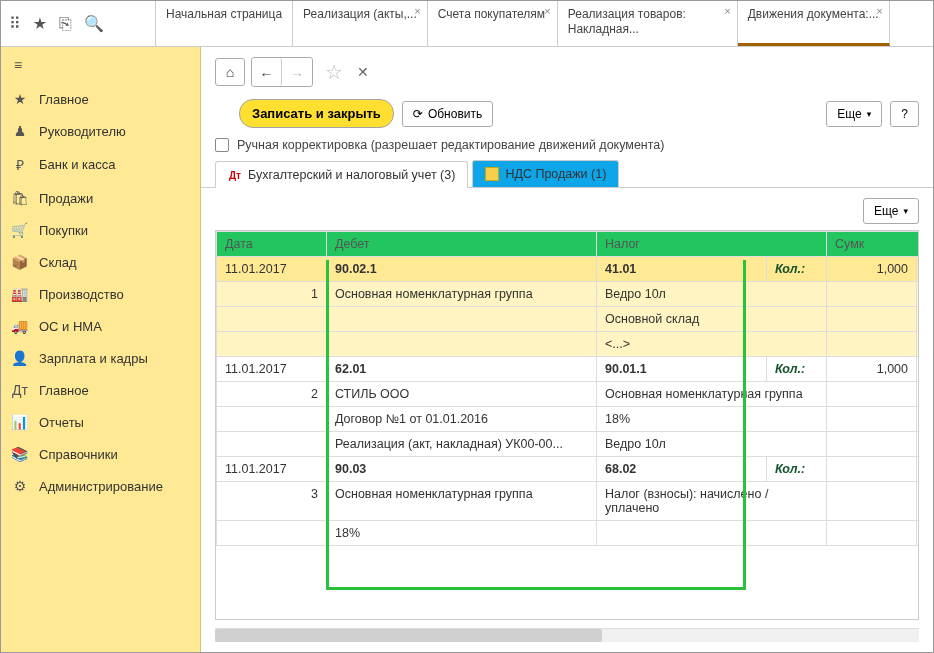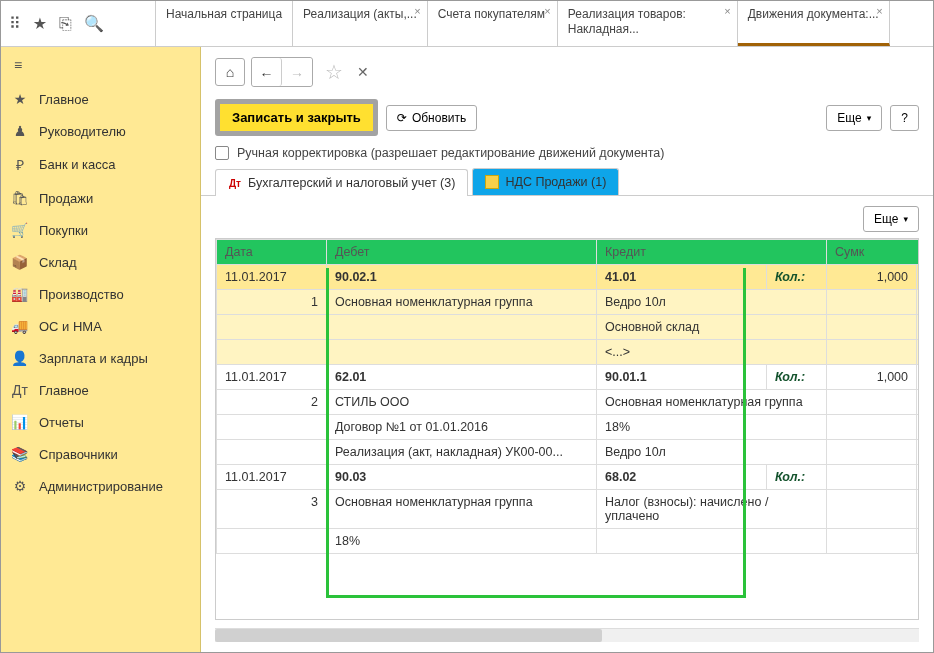--- a/index.html
+++ b/index.html
@@ -16,21 +16,21 @@
 .side-item { display: flex; align-items: center; padding: 8px 10px; gap: 10px; color: #333; cursor: pointer; }
 .side-item .ic { width: 18px; text-align: center; color: #555; font-size: 14px; }
 .content { flex: 1; display: flex; flex-direction: column; overflow: hidden; background: #fff; }
 .content-top { display: flex; align-items: center; gap: 6px; padding: 10px 14px 6px 14px; }
 .sq-btn { width: 30px; height: 28px; border: 1px solid #aaa; border-radius: 3px; background: #fff; display: flex; align-items: center; justify-content: center; font-size: 14px; cursor: pointer; color: #333; }
 .sq-btn.dis { color: #bbb; }
 .star { font-size: 20px; color: #bbb; margin: 0 2px 0 6px; }
 .title-highlight { flex: 1; border: 2px solid #2ac23a; border-radius: 14px; padding: 3px 12px; font-size: 17px; font-weight: bold; color: #333; white-space: nowrap; overflow: hidden; text-overflow: ellipsis; }
 .close-x { font-size: 14px; color: #666; padding: 0 6px; cursor: pointer; }
 .toolbar { display: flex; align-items: center; gap: 8px; padding: 6px 14px; }
-.btn-yellow { background: #ffe030; border: 5px solid #a3a3a3; padding: 6px 12px; border-radius: 3px; font-weight: bold; cursor: pointer; font-size: 13px; }
+.btn-yellow { background: #ffe030; border: 1px solid #a3a3a3; padding: 6px 12px; border-radius: 14px; font-weight: bold; cursor: pointer; font-size: 13px; margin-left: 24px; }
 .btn-white { background: #fff; border: 1px solid #aaa; padding: 5px 10px; border-radius: 3px; cursor: pointer; font-size: 12px; display: inline-flex; align-items: center; gap: 5px; }
 .sp { flex: 1; }
 .checkbox-row { display: flex; align-items: flex-end; gap: 8px; padding: 4px 14px 8px 14px; font-size: 12.5px; color: #444; }
 .cb { width: 14px; height: 14px; border: 1px solid #888; border-radius: 2px; }
 .inner-tabs { display: flex; padding: 0 14px; border-bottom: 1px solid #ccc; }
 .inner-tab { padding: 6px 12px; border: 1px solid #ccc; border-bottom: none; border-radius: 3px 3px 0 0; margin-right: 4px; background: #0ea5e9; font-size: 12.5px; cursor: pointer; display: flex; align-items: center; gap: 6px; }
 .inner-tab.active { background: #fff; position: relative; top: 1px; }
 .sub-toolbar { display: flex; padding: 10px 14px 6px 14px; }
 .grid-wrap { margin: 0 14px 8px 14px; border: 1px solid #ccc; flex: 1; overflow: auto; position: relative; }
 table { border-collapse: collapse; width: 100%; table-layout: fixed; }
@@ -204,21 +204,21 @@
             <col class="col-deb">
             <col class="col-kred">
             <col class="col-qty">
             <col class="col-sum">
             <col class="col-ext">
         </colgroup>
         <thead>
           <tr>
             <th>Дата</th>
             <th>Дебет</th>
-            <th colspan="2">Кредит</th>
+            <th colspan="2">Налог</th>
             <th colspan="2">Сумк</th>
           </tr>
         </thead>
         <tbody id="grid-body">
             <tr class="hl">
               <td>11.01.2017</td>
               <td class="b">90.02.1</td>
               <td class="b">41.01</td>
               <td class="it">Кол.:</td>
               <td class="r">1,000</td>

